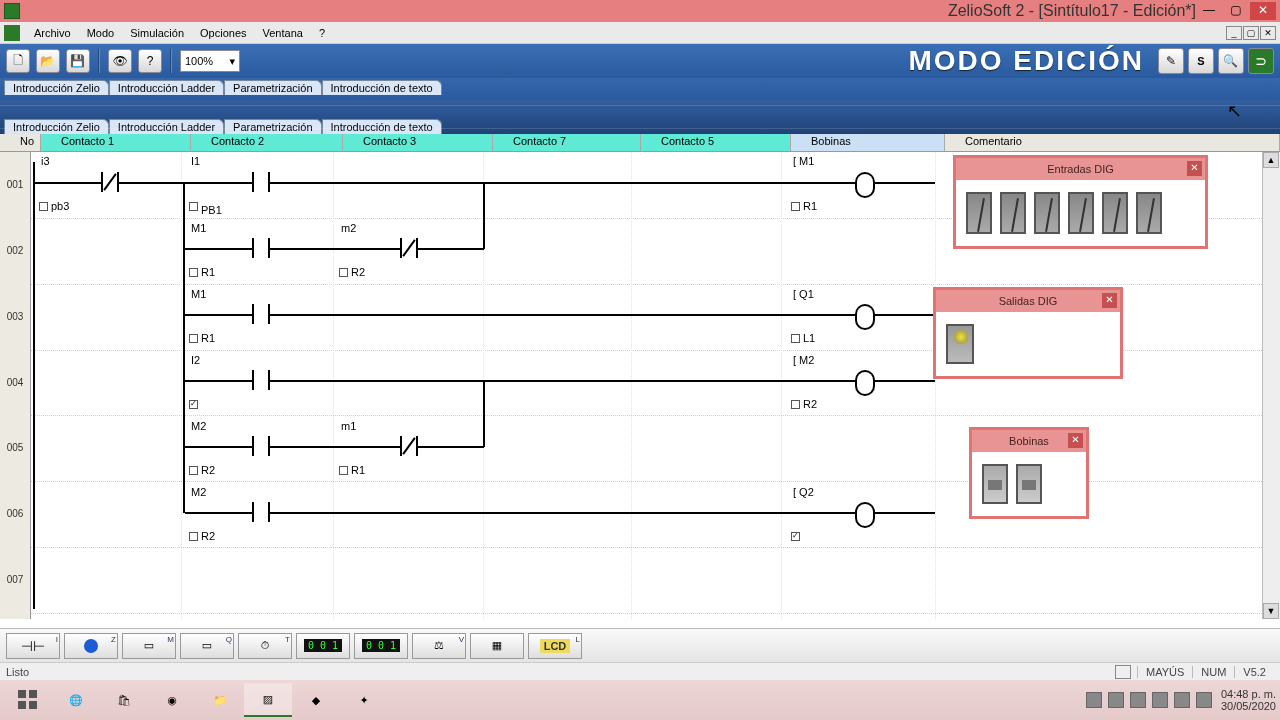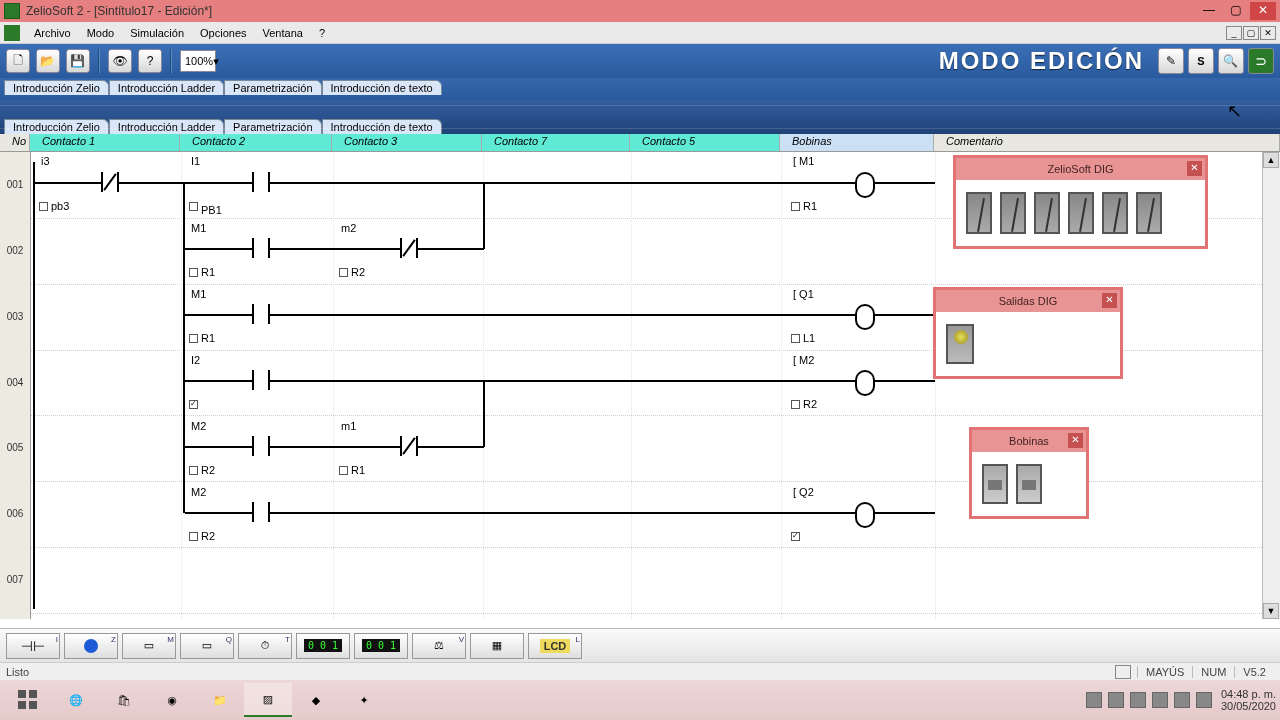--- a/index.html
+++ b/index.html
@@ -1,55 +1,55 @@
 <!DOCTYPE html>
 <html><head>
 <meta charset="utf-8">
 <style>
 * { margin:0; padding:0; box-sizing:border-box; font-family:"Segoe UI",Tahoma,sans-serif; font-size:11px; }
 body { width:1280px; height:720px; overflow:hidden; background:#fff; position:relative; }
 
 
 .title-bar { height:22px; background:#e67f7f; display:flex; align-items:center; padding:0 4px; }
 .title-bar .app-icon { width:16px; height:16px; background:#2a7a2a; border:1px solid #1a5a1a; margin-right:6px; }
-.title-bar .title-text { flex:1; text-align:left; font-size:12px; color:#333; }
+.title-bar .title-text { flex:1; text-align:right; font-size:16px; color:#333; }
 .win-ctl { display:flex; gap:1px; }
 .win-ctl div { width:26px; height:18px; text-align:center; line-height:16px; font-size:12px; cursor:pointer; }
 .win-ctl .close { background:#d04545; color:#fff; }
 
 
 .menu-bar { height:22px; background:#eaeaea; display:flex; align-items:center; padding:0 4px; border-bottom:1px solid #ccc; }
 .menu-bar .app-icon { width:16px; height:16px; background:#2a7a2a; margin-right:6px; }
 .menu-bar span { margin:0 8px; cursor:pointer; }
 .menu-bar .mdi { margin-left:auto; display:flex; gap:1px; }
 .mdi div { width:16px; height:14px; border:1px solid #888; font-size:9px; text-align:center; line-height:12px; cursor:pointer; }
 
 
 .toolbar { height:34px; background:linear-gradient(#3b6fb5,#2a5a9e); display:flex; align-items:center; padding:0 6px; gap:6px; }
 .tb-btn { width:24px; height:24px; background:linear-gradient(#fff,#d8d8d8); border:1px solid #889; border-radius:3px; display:flex; align-items:center; justify-content:center; font-size:12px; cursor:pointer; }
 .tb-sep { width:2px; height:24px; border-left:1px solid #234a7a; border-right:1px solid #5a8ac8; margin:0 2px; }
-.zoom-sel { width:36px; height:22px; border:1px solid #889; display:flex; align-items:center; padding:0 4px; background:#fff; justify-content:space-between; }
-.modo-ed { margin-left:auto; color:#fff; font-size:24px; font-weight:700; letter-spacing:2px; text-shadow:0 1px 1px #123; }
+.zoom-sel { width:60px; height:22px; border:1px solid #889; display:flex; align-items:center; padding:0 4px; background:#fff; justify-content:space-between; }
+.modo-ed { margin-left:auto; color:#fff; font-size:28px; font-weight:700; letter-spacing:2px; text-shadow:0 1px 1px #123; }
 .tb-right { display:flex; gap:4px; margin-left:8px; }
 .tb-right .tb-btn { width:26px; height:26px; }
 .tb-right .sim-btn { background:#2a7a2a; color:#fff; font-size:14px; }
 
 
 .tabstrip { height:22px; background:linear-gradient(#3666ab,#2a5a9e); display:flex; align-items:flex-start; padding:2px 4px 0; }
 .tab { background:#d9e6f8; border:1px solid #789; border-bottom:none; padding:1px 8px; margin-right:0px; font-size:11px; position:relative; border-radius:0 6px 0 0; }
 
 
 .blue-band { height:34px; background:linear-gradient(#355e9e 0%,#2a528e 45%,#1f4276 100%); position:relative; }
 .blue-band::before,.blue-band::after { content:""; position:absolute; left:0; right:0; height:1px; background:rgba(255,255,255,.15); }
 .blue-band::before{ top:5px } .blue-band::after{ bottom:5px }
 .tabstrip2 { position:absolute; bottom:0; left:4px; display:flex; }
 
 
 .col-head { height:18px; display:flex; border-bottom:1px solid #999; }
-.col-head .col { border-right:1px solid #aaa; padding:1px 12px; font-size:11px;font-style:italic; }
+.col-head .col { border-right:1px solid #aaa; padding:1px 20px; font-size:11px; }
 .col-no { width:30px; background:#e8e8e0; }
 .col-c { background:#5eead4; }
 .col-c1 { width:150px } .col-c2 { width:152px } .col-c3 { width:150px }
 .col-c4 { width:148px } .col-c5 { width:150px }
 .col-bob { width:154px; background:#cbe0f5; }
 .col-com { flex:1; background:#e8e8e0; }
 
 
 .ladder-wrap { position:relative; height:467px; display:flex; }
 .row-numbers { width:31px; background:#eceae1; border-right:1px solid #999; position:relative; }
@@ -309,21 +309,21 @@
     <div class="wire" style="left:239px;top:360px;width:585px"></div>
     <div class="coil" style="left:824px;top:350px"></div>
     <div class="wire" style="left:844px;top:360px;width:60px"></div>
     <div class="label" style="left:762px;top:334px">[ Q2</div>
     <div class="chk" style="left:158px;top:380px"></div>
     <div class="label" style="left:170px;top:378px">R2</div>
     <div class="chk on" style="left:760px;top:380px"></div>
 
     <div class="palette" style="left:922px;top:3px;width:255px">
       <div class="pt">
-          <span>ZelioSoft DIG</span>
+          <span>Entradas DIG</span>
           <div class="px">✕</div>
         </div>
       <div class="pbody">
         <div class="sw"></div>
           <div class="sw"></div>
         <div class="sw"></div>
           <div class="sw"></div>
         <div class="sw"></div>
           <div class="sw"></div>
       </div>

